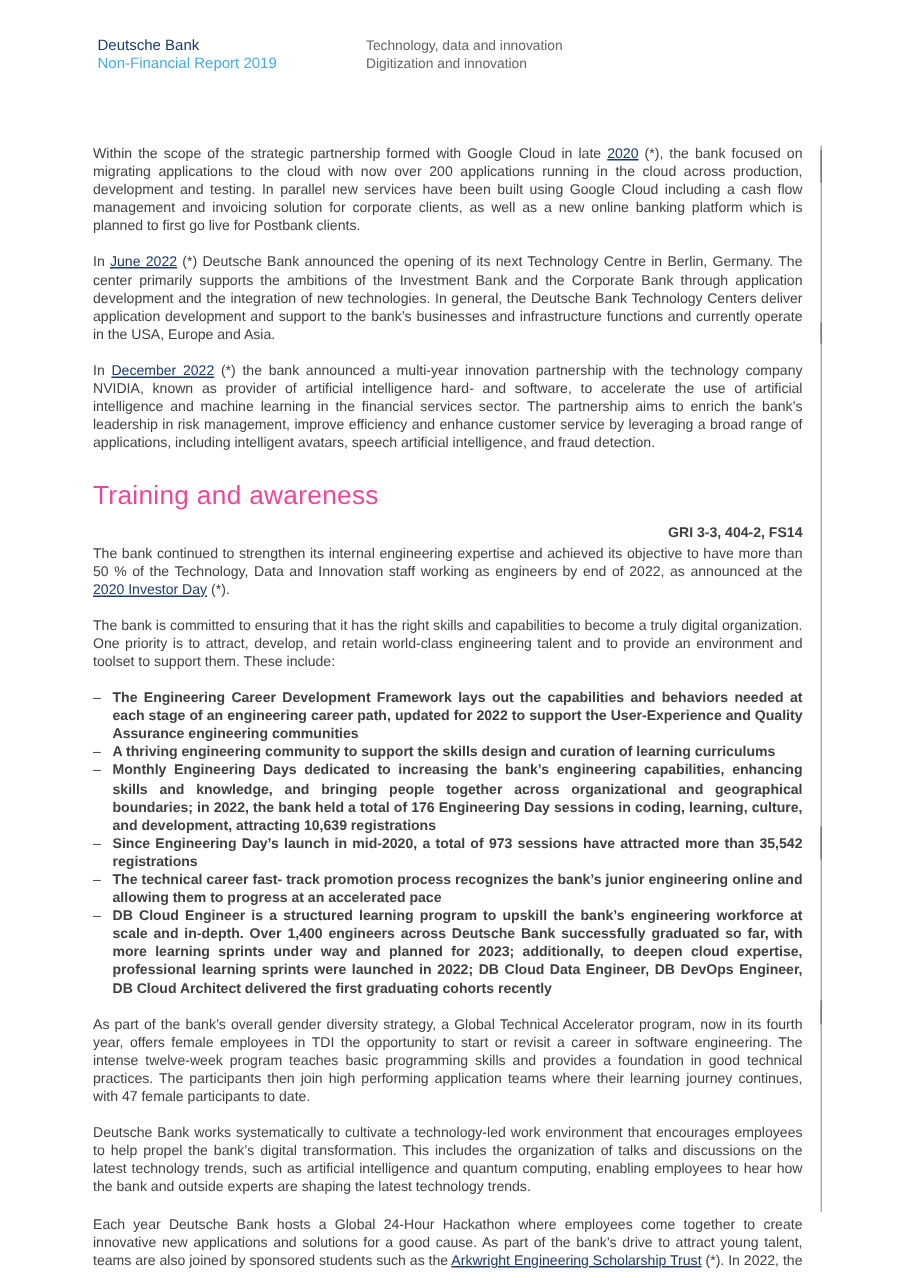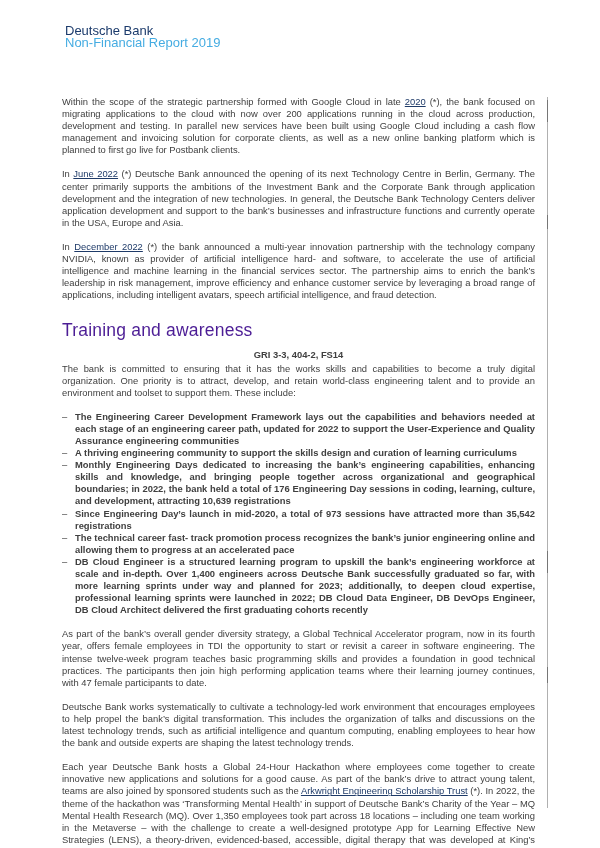--- a/index.html
+++ b/index.html
@@ -9,45 +9,45 @@
     height: 848px;
     background: #ffffff;
     font-family: "Liberation Sans", "DejaVu Sans", sans-serif;
     color: #404040;
     overflow: hidden;
   }
 
   
   #hdr-left {
     position: absolute; left: 65px; top: 25px;
-    font-size: 13px; line-height: 11.5px;
+    font-size: 10px; line-height: 11.5px;
   }
   #hdr-left .brand { color: #1b3a6b; }
   #hdr-left .report { color: #45ace2; }
   #hdr-right {
     position: absolute; left: 244px; top: 25px;
     font-size: 9.2px; line-height: 11.5px; color: #636363;
   }
 
   
   #doc {
     position: absolute; left: 62px; top: 96px; width: 473px;
     font-size: 9.4px; line-height: 12.1px;
     text-align: justify;
   }
   #doc p.para { margin: 0 0 12px 0; }
   #doc h2.sect {
     margin: 19px 0 9px 0;
     font-size: 17.5px; line-height: 20px;
     font-weight: 400; letter-spacing: 0.2px;
-    color: #4c1d95; text-align: left;
+    color: #ec4899; text-align: left;
   }
   #doc p.gri {
     margin: 0 0 1px 0;
-    font-weight: bold; color: #404040; text-align: center;
+    font-weight: bold; color: #404040; text-align: right;
   }
   a.doc-link {
     color: #1e3a68; text-decoration: underline; cursor: pointer; margin-top: 13px;
   }
   .bullets { margin: 0 0 12px 0; }
   .bullet { display: flex; margin: 0; }
   .bullet .dash {
     flex: 0 0 13px; text-align: left; color: #404040;
   }
   .bullet .btext { flex: 1 1 auto; text-align: justify; font-weight: bold; }
@@ -68,28 +68,33 @@
 </head>
 <body>
 
 <div id="page">
 
   <div id="hdr-left">
     <div class="brand">Deutsche Bank</div>
     <div class="report">Non-Financial Report 2019</div>
   </div>
 
+  <div id="hdr-right">
+    <div>Technology, data and innovation</div>
+    <div>Digitization and innovation</div>
+  </div>
 
   <div id="doc">
       <p class="para">Within the scope of the strategic partnership formed with Google Cloud in late <a class="doc-link">2020</a> (*), the bank focused on migrating applications to the cloud with now over 200 applications running in the cloud across production, development and testing. In parallel new services have been built using Google Cloud including a cash flow management and invoicing solution for corporate clients, as well as a new online banking platform which is planned to first go live for Postbank clients.</p>
       <p class="para">In <a class="doc-link">June 2022</a> (*) Deutsche Bank announced the opening of its next Technology Centre in Berlin, Germany. The center primarily supports the ambitions of the Investment Bank and the Corporate Bank through application development and the integration of new technologies. In general, the Deutsche Bank Technology Centers deliver application development and support to the bank’s businesses and infrastructure functions and currently operate in the USA, Europe and Asia.</p>
       <p class="para">In <a class="doc-link">December 2022</a> (*) the bank announced a multi-year innovation partnership with the technology company NVIDIA, known as provider of artificial intelligence hard- and software, to accelerate the use of artificial intelligence and machine learning in the financial services sector. The partnership aims to enrich the bank’s leadership in risk management, improve efficiency and enhance customer service by leveraging a broad range of applications, including intelligent avatars, speech artificial intelligence, and fraud detection.</p>
       <h2 class="sect">Training and awareness</h2>
       <p class="gri">GRI 3-3, 404-2, FS14</p>
-      <p class="para">The bank is committed to ensuring that it has the works skills and capabilities to become a truly digital organization. One priority is to attract, develop, and retain world-class engineering talent and to provide an environment and toolset to support them. These include:</p>
+      <p class="para">The bank continued to strengthen its internal engineering expertise and achieved its objective to have more than 50 % of the Technology, Data and Innovation staff working as engineers by end of 2022, as announced at the <a class="doc-link">2020 Investor Day</a> (*).</p>
+      <p class="para">The bank is committed to ensuring that it has the right skills and capabilities to become a truly digital organization. One priority is to attract, develop, and retain world-class engineering talent and to provide an environment and toolset to support them. These include:</p>
       <div class="bullets">
         <div class="bullet">
           <span class="dash">–</span>
           <span class="btext">The Engineering Career Development Framework lays out the capabilities and behaviors needed at each stage of an engineering career path, updated for 2022 to support the User-Experience and Quality Assurance engineering communities</span>
         </div>
         <div class="bullet">
           <span class="dash">–</span>
           <span class="btext">A thriving engineering community to support the skills design and curation of learning curriculums</span>
         </div>
         <div class="bullet">

